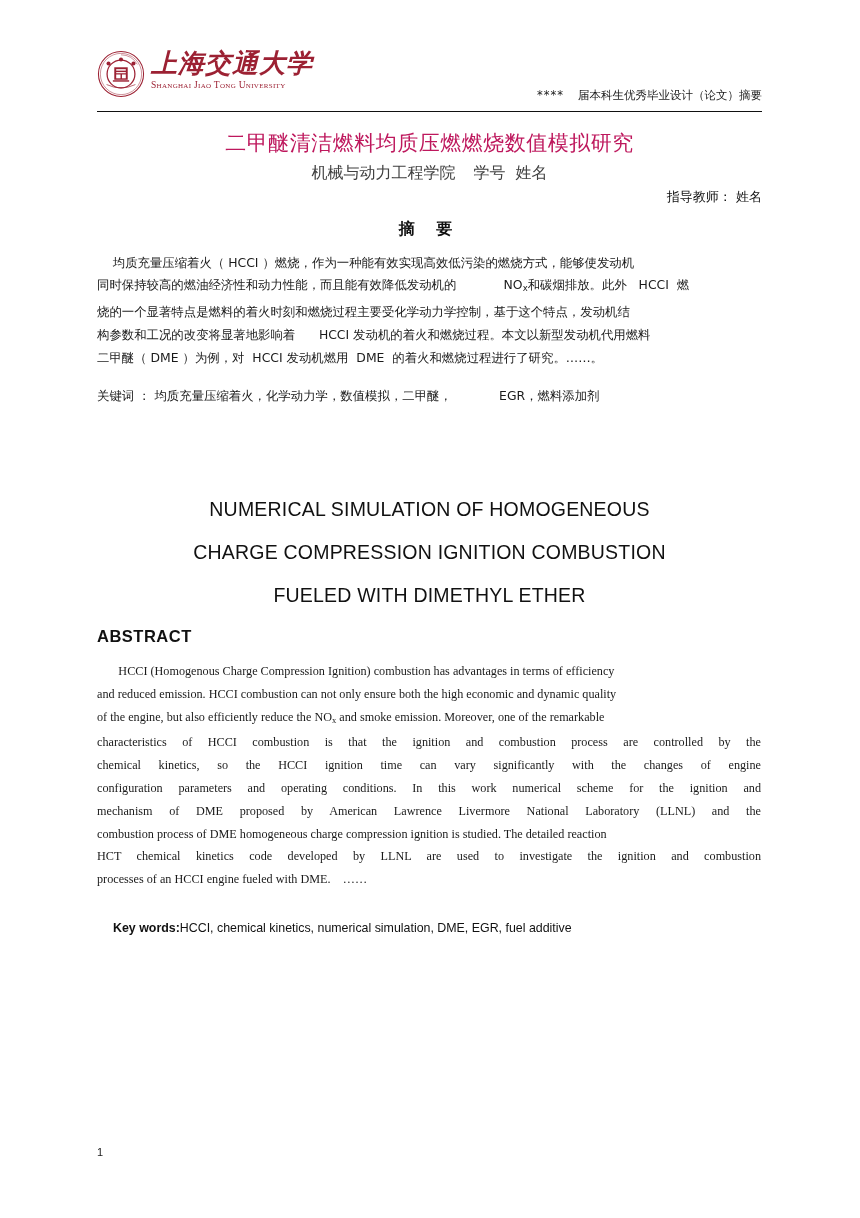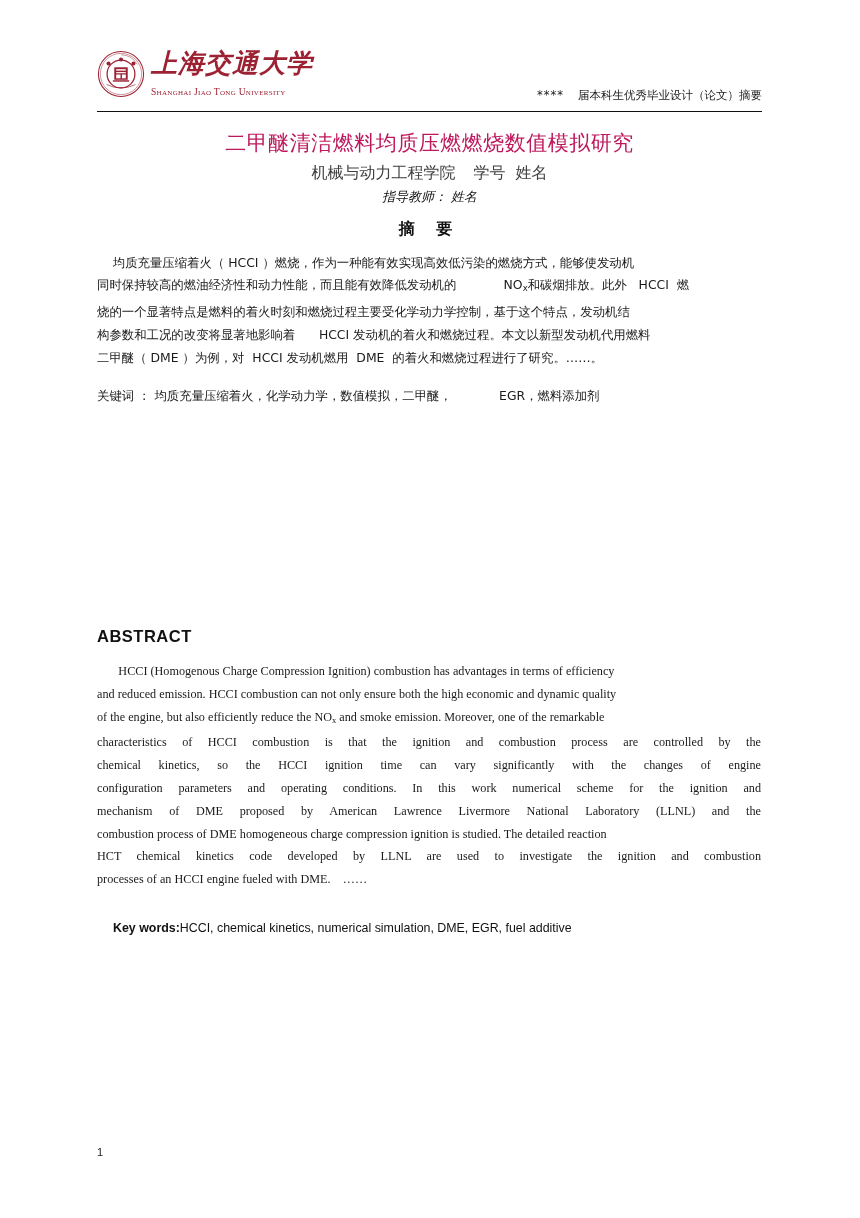--- a/index.html
+++ b/index.html
@@ -57,21 +57,21 @@
     white-space: nowrap;
   }
   .logo-en {
     display: block;
     font-family: "Liberation Serif", "DejaVu Serif", serif;
     font-size: 9.5px;
     font-variant: small-caps;
     letter-spacing: 0.3px;
     color: #9c2133;
     line-height: 12px;
-    margin-top: 8px;
+    margin-top: 1px;
     white-space: nowrap;
   }
   .header-right {
     position: absolute;
     right: 0;
     top: 40px;
     font-family: "DejaVu Sans", "Liberation Sans", sans-serif;
     font-size: 11.5px;
     color: #1a1a1a;
     white-space: nowrap;
@@ -110,25 +110,24 @@
     font-family: "DejaVu Sans", "Liberation Sans", sans-serif;
     font-size: 16px;
     color: #404040;
   }
   .cn-authors .gap { display: inline-block; width: 18px; }
   .cn-advisor {
     position: absolute;
     left: 97px;
     top: 188px;
     width: 665px;
-    text-align: center;
+    text-align: right;
     font-family: "DejaVu Sans", "Liberation Sans", sans-serif;
     font-size: 13px;
     color: #111111;
-    font-style: italic;
   }
 
   
   .cn-abstract-heading {
     position: absolute;
     left: 97px;
     top: 219px;
     width: 665px;
     text-align: center;
     font-family: "DejaVu Sans", "Liberation Sans", sans-serif;
@@ -278,20 +277,25 @@
   <div class="cn-abstract-heading">摘 要</div>
   <div class="cn-body">
     <span class="ln">    均质充量压缩着火（ HCCI ）燃烧，作为一种能有效实现高效低污染的燃烧方式，能够使发动机</span>
     <span class="ln"><span>同时保持较高的燃油经济性和动力性能，而且能有效降低发动机的            </span><span><span>NO</span><sub class="subx">x</sub></span><span>和碳烟排放。此外   HCCI  燃</span></span>
     <span class="ln pad">烧的一个显著特点是燃料的着火时刻和燃烧过程主要受化学动力学控制，基于这个特点，发动机结</span>
     <span class="ln pad">构参数和工况的改变将显著地影响着      HCCI 发动机的着火和燃烧过程。本文以新型发动机代用燃料</span>
     <span class="ln pad">二甲醚（ DME ）为例，对  HCCI 发动机燃用  DME  的着火和燃烧过程进行了研究。……。</span>
   </div>
   <div class="cn-keywords"><span>关键词 ：</span><span> 均质充量压缩着火，化学动力学，数值模拟，二甲醚，            EGR，燃料添加剂</span></div>
 
+  <div class="en-title">
+    <span class="ln">NUMERICAL SIMULATION OF HOMOGENEOUS</span>
+    <span class="ln">CHARGE COMPRESSION IGNITION COMBUSTION</span>
+    <span class="ln">FUELED WITH DIMETHYL ETHER</span>
+  </div>
   <div class="en-abstract-heading">ABSTRACT</div>
 
   <div class="en-body">
     <span class="ln">       HCCI (Homogenous Charge Compression Ignition) combustion has advantages in terms of efficiency</span>
     <span class="ln">and reduced emission. HCCI combustion can not only ensure both the high economic and dynamic quality</span>
     <span class="ln"><span>of the engine, but also efficiently reduce the NO</span><sub class="subx">x</sub><span> and smoke emission. Moreover, one of the remarkable</span></span>
     <span class="ln just">characteristics of HCCI combustion is that the ignition and combustion process are controlled by the</span>
     <span class="ln just">chemical kinetics, so the HCCI ignition time can vary significantly with the changes of engine</span>
     <span class="ln just">configuration parameters and operating conditions. In this work numerical scheme for the ignition and</span>
     <span class="ln just">mechanism of DME proposed by American Lawrence Livermore National Laboratory (LLNL) and the</span>

